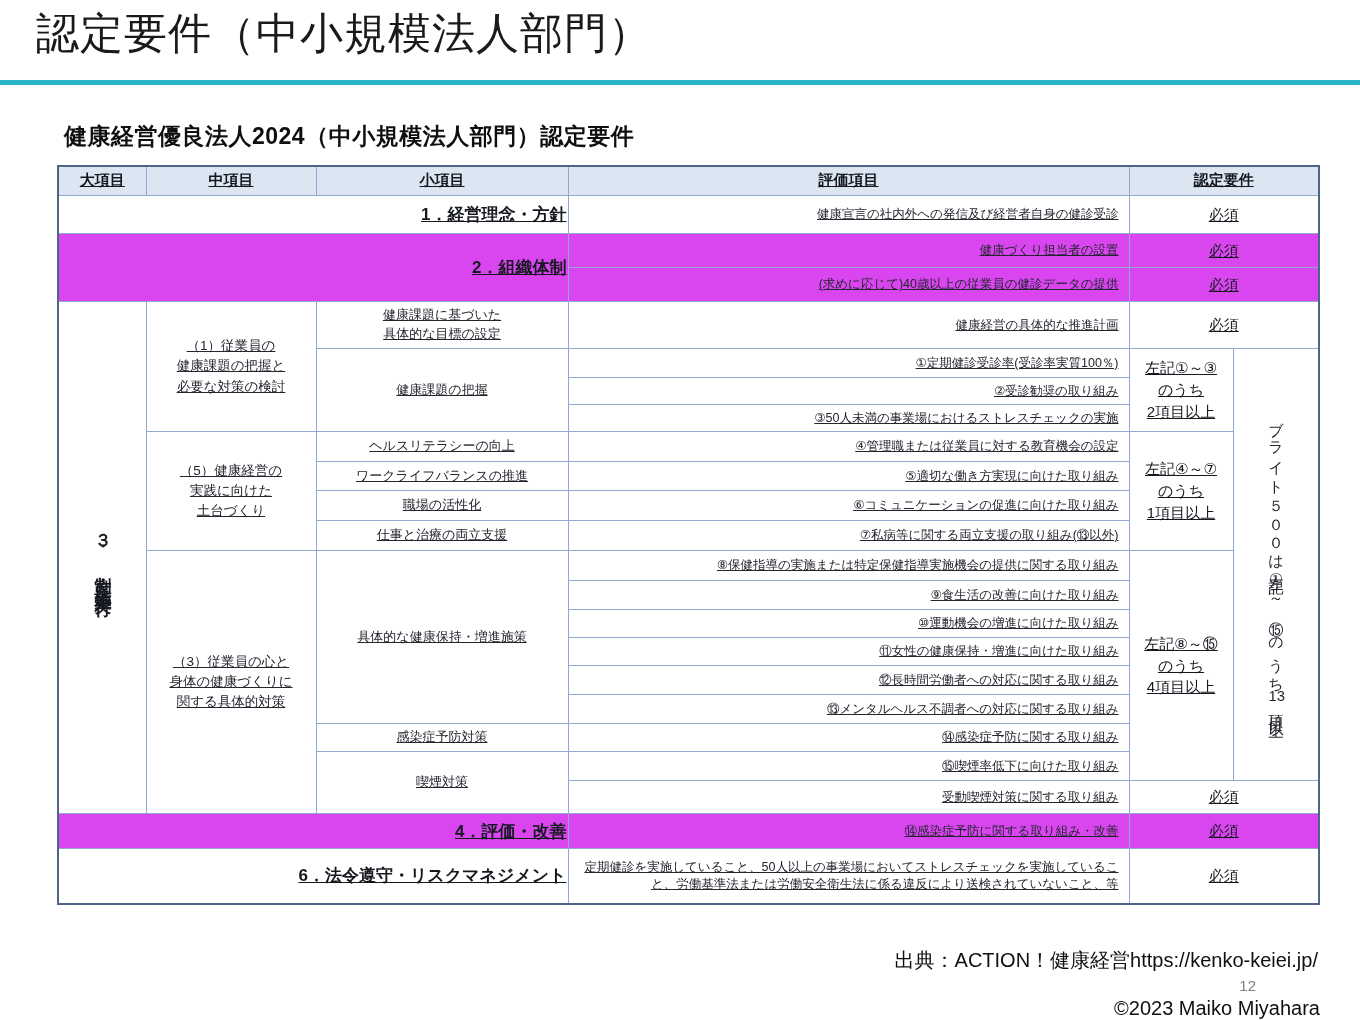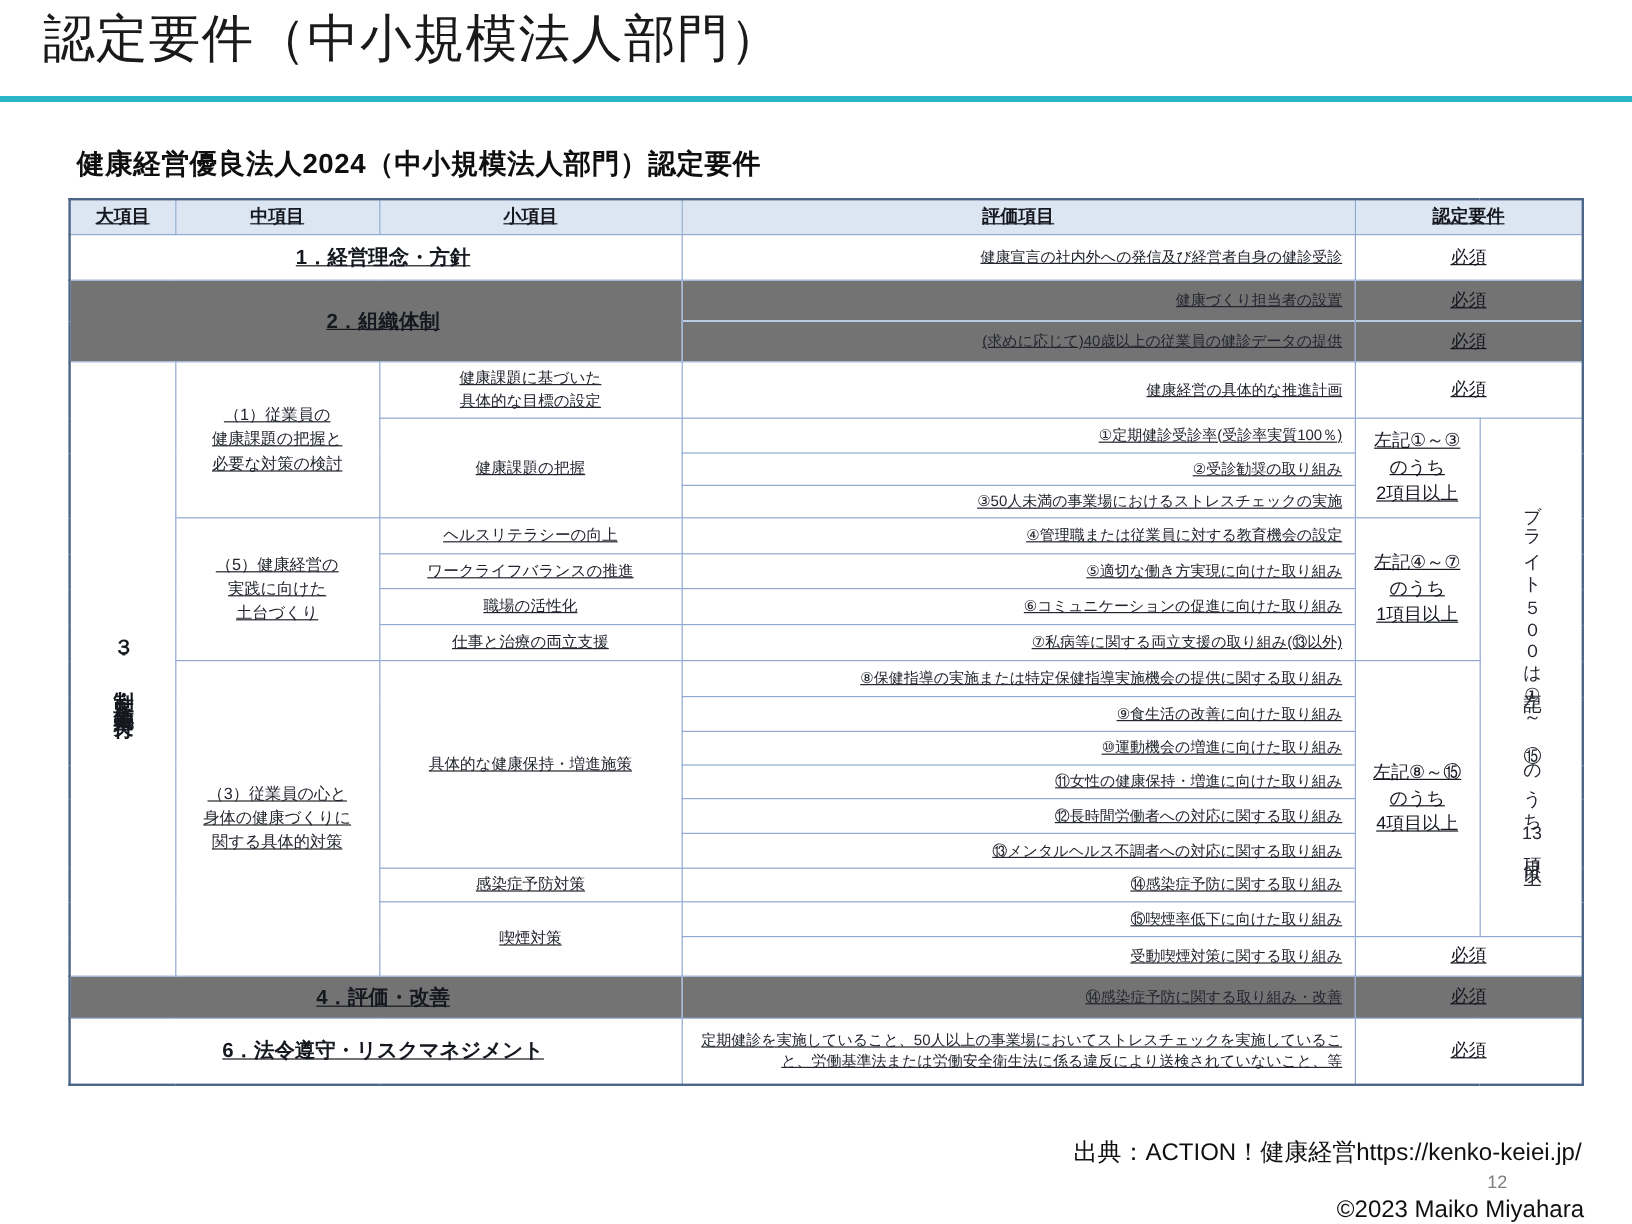--- a/index.html
+++ b/index.html
@@ -31,26 +31,26 @@
     border:1px solid #8fa9d0;
     vertical-align:middle;
     overflow:hidden;
     text-decoration:underline;
   }
   .req-table th{
     background:#dce6f2;
     font-size:15px;font-weight:700;color:#15181f;
     text-align:center;padding:3px 2px;
   }
-  td.dai{font-size:17px;font-weight:700;text-align:center;padding-left:13px;color:#15181f;}
+  td.dai{font-size:17px;font-weight:700;text-align:right;padding-left:13px;color:#15181f;}
   td.ev{font-size:12.5px;text-align:right;padding:2px 10px;color:#23262e;line-height:1.35;}
   td.mid{font-size:13.5px;text-align:center;white-space:pre-line;color:#23262e;line-height:1.5;}
   td.sub{font-size:13px;text-align:center;white-space:pre-line;color:#23262e;line-height:1.45;}
   td.req{font-size:15px;text-align:center;white-space:pre-line;color:#15181f;line-height:1.45;}
-  td.tint,.tint{background:#737373;}
+  td.tint,.tint{background:#d946ef;}
 
   td.vcell{text-align:center;padding:0;}
   .vtext{
     writing-mode:vertical-rl;
     margin:0 auto;
     display:inline-block;
     line-height:1.1;
   }
   .v-dai{font-size:17px;font-weight:700;letter-spacing:4px;color:#15181f;}
   .v-bright{font-size:15px;font-weight:400;letter-spacing:3px;color:#23262e;}

